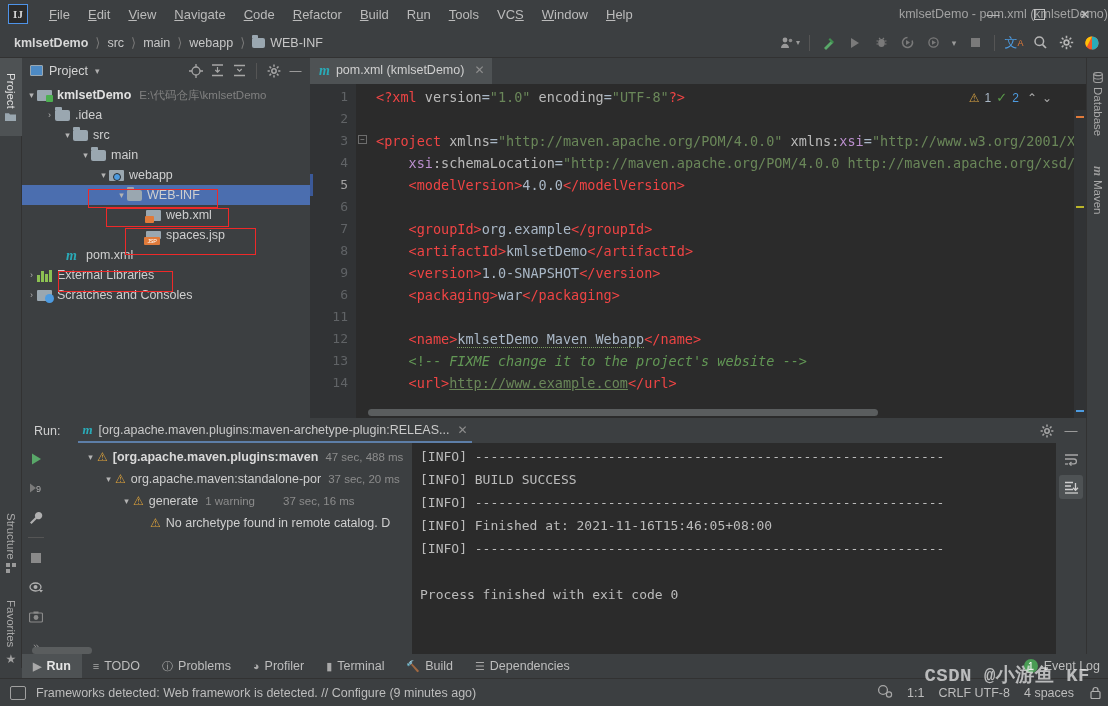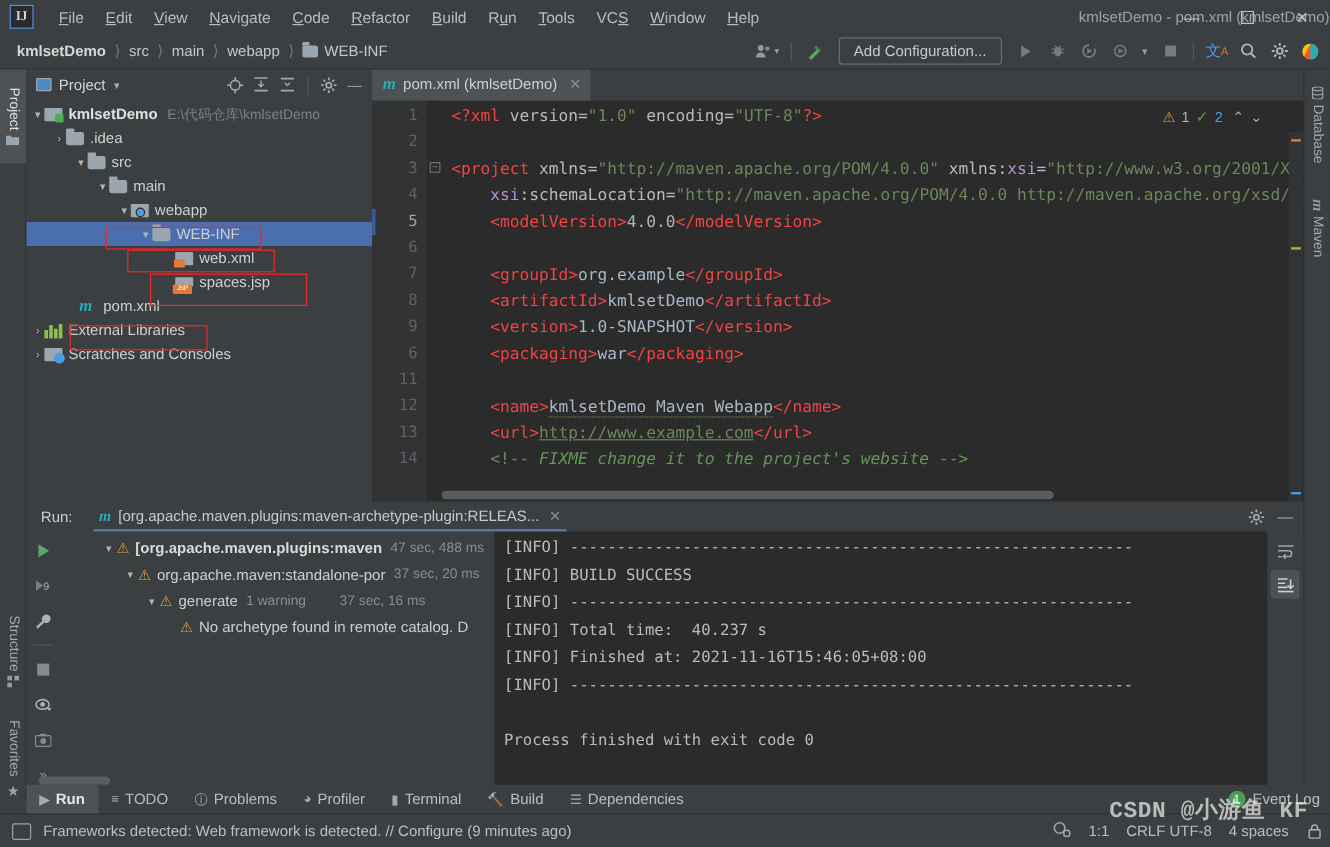--- a/index.html
+++ b/index.html
@@ -340,21 +340,20 @@
           </svg>
         <span style="font-size:8px;margin-left:1px;">▾</span>
       </div>
       <div class="vline"></div>
       <div class="ntool">
         <svg width="16" height="16" viewBox="0 0 16 16">
             <path d="M3 13l7-7 2 2-7 7z" fill="#59a869"></path>
             <path d="M9 3l4 4-1.5 1.5L7.5 4.5z" fill="#3f8c4f"></path>
           </svg>
       </div>
-      <div class="addconf">Add Configuration...</div>
       <div class="ntool">
         <svg width="12" height="12" viewBox="0 0 12 12">
             <path d="M2 1l8 5-8 5z" fill="#7a7a7a"></path>
           </svg>
       </div>
       <div class="ntool">
         <svg width="13" height="13" viewBox="0 0 13 13">
             <ellipse cx="6.5" cy="7" rx="3.3" ry="4" fill="#7a7a7a"></ellipse>
             <path d="M1.5 5h2M9.5 5h2M1.5 8h2M9.5 8h2M4 2l1.5 1.5M9 2L7.5 3.5" stroke="#7a7a7a" stroke-width="1.1"></path>
           </svg>
@@ -604,23 +603,23 @@
         <div class="cline"><span class="tx">    </span><span class="tg">&lt;artifactId&gt;</span><span class="tx">kmlsetDemo</span><span class="tg">&lt;/artifactId&gt;</span></div>
 
         <div class="cline"><span class="tx">    </span><span class="tg">&lt;version&gt;</span><span class="tx">1.0-SNAPSHOT</span><span class="tg">&lt;/version&gt;</span></div>
 
         <div class="cline"><span class="tx">    </span><span class="tg">&lt;packaging&gt;</span><span class="tx">war</span><span class="tg">&lt;/packaging&gt;</span></div>
 
         <div class="cline">&nbsp;</div>
 
         <div class="cline"><span class="tx">    </span><span class="tg">&lt;name&gt;</span><span class="tx wavy">kmlsetDemo Maven Webapp</span><span class="tg">&lt;/name&gt;</span></div>
 
+        <div class="cline"><span class="tx">    </span><span class="cm" style="font-style:normal">&lt;!-- </span><span class="cm">FIXME change it to the project's website</span><span class="cm" style="font-style:normal"> --&gt;</span></div>
+
         <div class="cline"><span class="tx">    </span><span class="tg">&lt;url&gt;</span><span class="lnk">http://www.example.com</span><span class="tg">&lt;/url&gt;</span></div>
-
-        <div class="cline"><span class="tx">    </span><span class="cm" style="font-style:normal">&lt;!-- </span><span class="cm">FIXME change it to the project's website</span><span class="cm" style="font-style:normal"> --&gt;</span></div>
         <div class="cline">&nbsp;</div>
       </div>
       <div class="ed-rightstrip">
         <div class="ed-mark" style="top:6px;background:#e07a3a;"></div>
         <div class="ed-mark" style="top:96px;background:#bbb529;"></div>
         <div class="ed-mark" style="top:300px;background:#4d9be0;"></div>
       </div>
       <div class="hscroll">
           <i></i>
         </div>
@@ -721,21 +720,20 @@
         </div>
         <div class="con-hscroll">
             <i></i>
           </div>
       </div>
 
       <div class="console">
         <div class="coline">[INFO] ------------------------------------------------------------</div>
         <div class="coline">[INFO] BUILD SUCCESS</div>
         <div class="coline">[INFO] ------------------------------------------------------------</div>
-        <div class="coline">[INFO] Total time:  40.237 s</div>
         <div class="coline">[INFO] Finished at: 2021-11-16T15:46:05+08:00</div>
         <div class="coline">[INFO] ------------------------------------------------------------</div>
         <div class="coline">&nbsp;</div>
         <div class="coline">Process finished with exit code 0</div>
       </div>
 
       <div class="run-right">
         <div class="rrt">
           <svg width="15" height="13" viewBox="0 0 15 13">
               <path d="M1 2h13M1 6h9a2.4 2.4 0 0 1 0 4.8H6" stroke="#a6a6a6" stroke-width="1.3" fill="none"></path>

